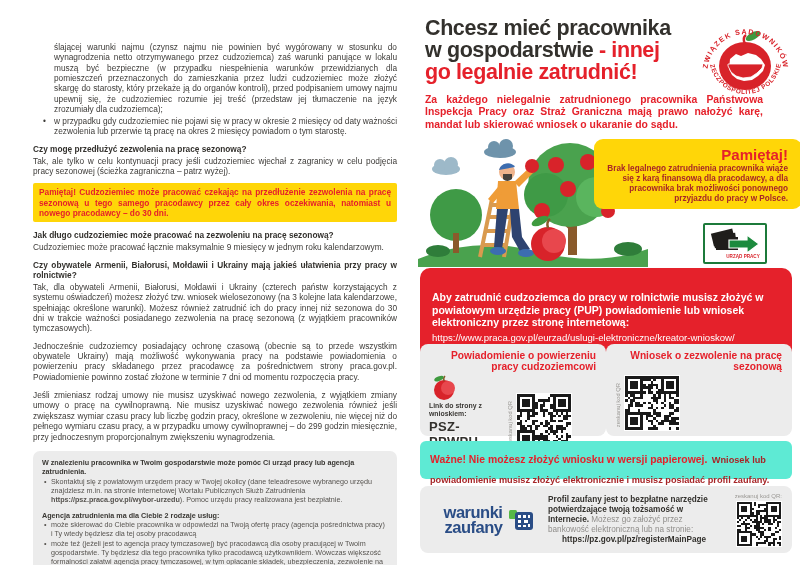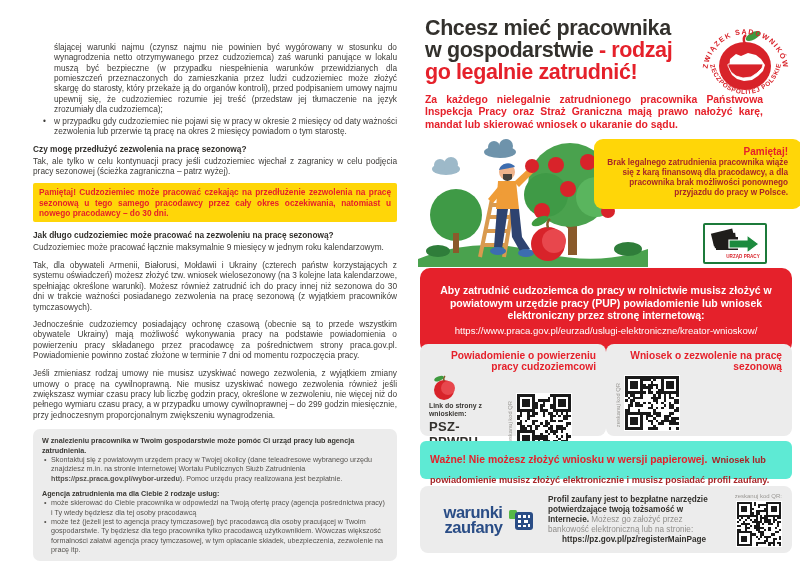--- a/index.html
+++ b/index.html
@@ -25,24 +25,24 @@
   .ib-agency-header{font-weight:bold;color:#3a3834;margin-top:6px;}
   a.doc-link{color:inherit;text-decoration:none;font-weight:bold;}
 
   
   .headline{position:absolute;left:425px;top:17px;width:280px;font-weight:bold;font-size:21.5px;line-height:1.03;letter-spacing:-0.4px;color:#33312d;}
   .headline .red{color:#e5212b;}
   .logo{position:absolute;left:697px;top:14px;width:97px;height:90px;}
   .warning-para{position:absolute;left:425px;top:94px;width:338px;font-weight:bold;font-size:10.4px;line-height:1.2;color:#e5212b;text-align:justify;}
   .illustration{position:absolute;left:418px;top:137px;width:230px;height:130px;}
   .remember-box{position:absolute;left:594px;top:139px;width:184px;height:55px;background:#ffd608;border-radius:9px;padding:7px 14px 8px 10px;text-align:right;}
-  .remember-box .rb-title{color:#e5212b;font-weight:bold;font-size:10px;}
+  .remember-box .rb-title{color:#e5212b;font-weight:bold;font-size:15px;}
   .remember-box .rb-text{color:#a72628;font-weight:bold;font-size:8.2px;line-height:1.22;margin-top:1px;}
   .up-sign{position:absolute;left:703px;top:223px;width:60px;height:37px;background:#fff;border:2px solid #1c7a3a;border-radius:2px;}
-  .red-banner{position:absolute;left:420px;top:268px;width:348px;height:53px;background:#e5212b;border-radius:10px;color:#fff;padding:16px 12px;text-align:center;}
+  .red-banner{position:absolute;left:420px;top:268px;width:348px;height:53px;background:#e5212b;border-radius:10px;color:#fff;padding:23px 12px;}
   .red-banner .rb-bold{font-weight:bold;font-size:10.5px;line-height:1.2;}
   .red-banner .rb-url{font-size:9.6px;margin-top:3px;}
   .red-banner a{color:#fff;text-decoration:none;}
   .qr-row{position:absolute;left:420px;top:344px;width:372px;display:flex;}
   .qr-box{flex:1;background:#ececec;border-radius:8px;padding:6px 8px 7px 9px;height:79px;}
   .qr-title{color:#e5212b;font-weight:bold;font-size:10.2px;line-height:1.12;text-align:right;padding-right:2px;}
   .qr-content{display:flex;align-items:flex-end;margin-top:2px;}
   .qr-left{width:78px;}
   .qr-left .apple-ico{width:26px;height:26px;margin-left:2px;}
   .qr-link-label{font-weight:bold;font-size:6.9px;color:#3a3834;line-height:1.15;margin-top:1px;}
@@ -76,20 +76,21 @@
   </div>
 
   <div class="hl-box">Pamiętaj! Cudzoziemiec może pracować czekając na przedłużenie zezwolenia na pracę sezonową u tego samego pracodawcy przez cały okres oczekiwania, natomiast u nowego pracodawcy – do 30 dni.</div>
 
   <div class="qa">
     <div class="q">Jak długo cudzoziemiec może pracować na zezwoleniu na pracę sezonową?</div>
     <div class="a">Cudzoziemiec może pracować łącznie maksymalnie 9 miesięcy w jednym roku kalendarzowym.</div>
   </div>
 
   <div class="qa">
+    <div class="q">Czy obywatele Armenii, Białorusi, Mołdawii i Ukrainy mają jakieś ułatwienia przy pracy w rolnictwie?</div>
     <div class="a">Tak, dla obywateli Armenii, Białorusi, Mołdawii i Ukrainy (czterech państw korzystających z systemu oświadczeń) możesz złożyć tzw. wniosek wielosezonowy (na 3 kolejne lata kalendarzowe, spełniając określone warunki). Możesz również zatrudnić ich do pracy innej niż sezonowa do 30 dni w trakcie ważności posiadanego zezwolenia na pracę sezonową (z wyjątkiem pracowników tymczasowych).</div>
     <div class="a" style="margin-top:7px;">Jednocześnie cudzoziemcy posiadający ochronę czasową (obecnie są to przede wszystkim obywatele Ukrainy) mają możliwość wykonywania pracy na podstawie powiadomienia o powierzeniu pracy składanego przez pracodawcę za pośrednictwem strony praca.gov.pl. Powiadomienie powinno zostać złożone w terminie 7 dni od momentu rozpoczęcia pracy.</div>
   </div>
 
   <div class="qa">
     <div class="a">Jeśli zmieniasz rodzaj umowy nie musisz uzyskiwać nowego zezwolenia, z wyjątkiem zmiany umowy o pracę na cywilnoprawną. Nie musisz uzyskiwać nowego zezwolenia również jeśli zwiększasz wymiar czasu pracy lub liczbę godzin pracy, określone w zezwoleniu, nie więcej niż do pełnego wymiaru czasu pracy, a w przypadku umowy cywilnoprawnej – do 299 godzin miesięcznie, przy jednoczesnym proporcjonalnym zwiększeniu wynagrodzenia.</div>
   </div>
 
   <div class="info-box">
     <div class="ib-header">W znalezieniu pracownika w Twoim gospodarstwie może pomóc Ci urząd pracy lub agencja zatrudnienia.</div>
@@ -97,21 +98,21 @@
     <div class="ib-agency-header">Agencja zatrudnienia ma dla Ciebie 2 rodzaje usług:</div>
     <div class="ib-bullet">może skierować do Ciebie pracownika w odpowiedzi na Twoją ofertę pracy (agencja pośrednictwa pracy) i Ty wtedy będziesz dla tej osoby pracodawcą</div>
     <div class="ib-bullet">może też (jeżeli jest to agencja pracy tymczasowej) być pracodawcą dla osoby pracującej w Twoim gospodarstwie. Ty będziesz dla tego pracownika tylko pracodawcą użytkownikiem. Wówczas większość formalności załatwi agencja pracy tymczasowej, w tym opłacanie składek, ubezpieczenia, zezwolenie na pracę itp.</div>
 
   </div>
 
 </div>
 
 <div class="headline">
   <div><span>Chcesz mieć pracownika</span></div>
-  <div><span>w gospodarstwie </span><span class="red">- rodzaj</span></div>
+  <div><span>w gospodarstwie </span><span class="red">- innej</span></div>
   <div><span class="red">go legalnie zatrudnić!</span></div>
 </div>
 
 <div class="logo">
   <svg viewBox="0 0 97 90" width="97" height="90">
     <defs>
       <path id="arcTop" d="M 11,52 A 38,38 0 0 1 86,52" fill="none"></path>
       <path id="arcBot" d="M 13,50 A 36,36 0 0 0 84,50" fill="none"></path>
     </defs>
     <ellipse cx="48" cy="52" rx="26" ry="24" fill="#d8232a"></ellipse>

